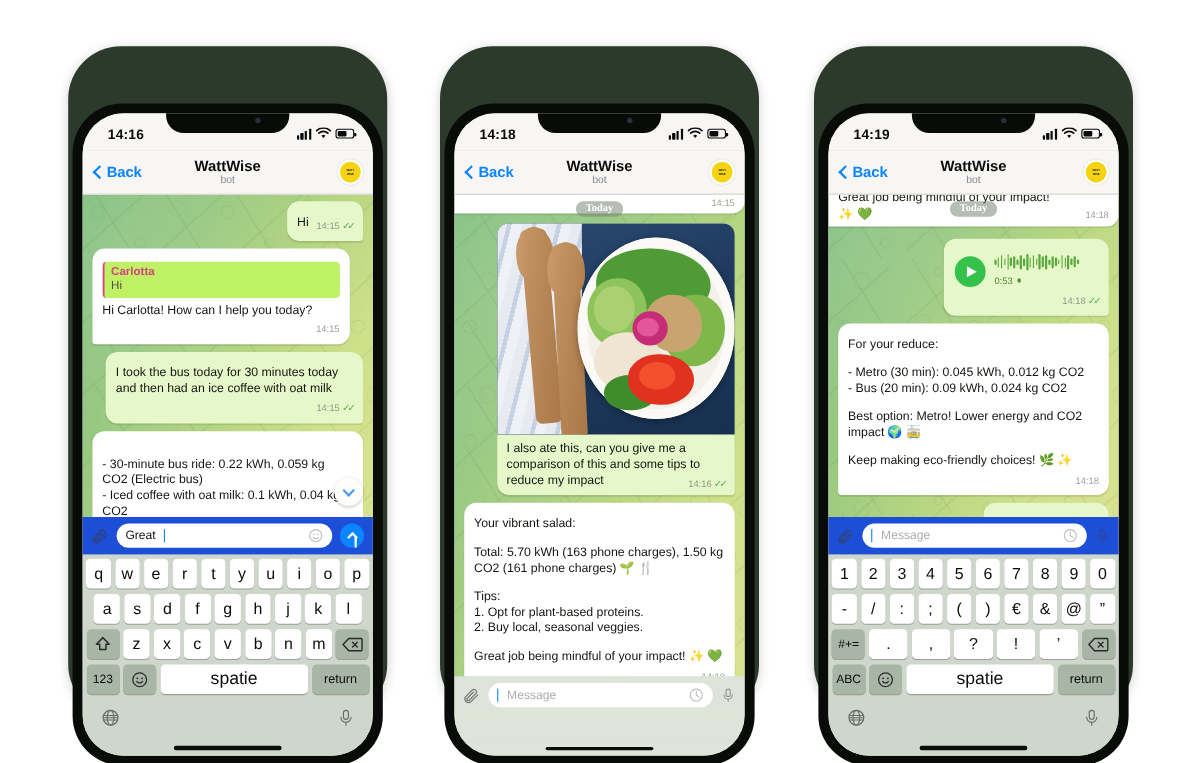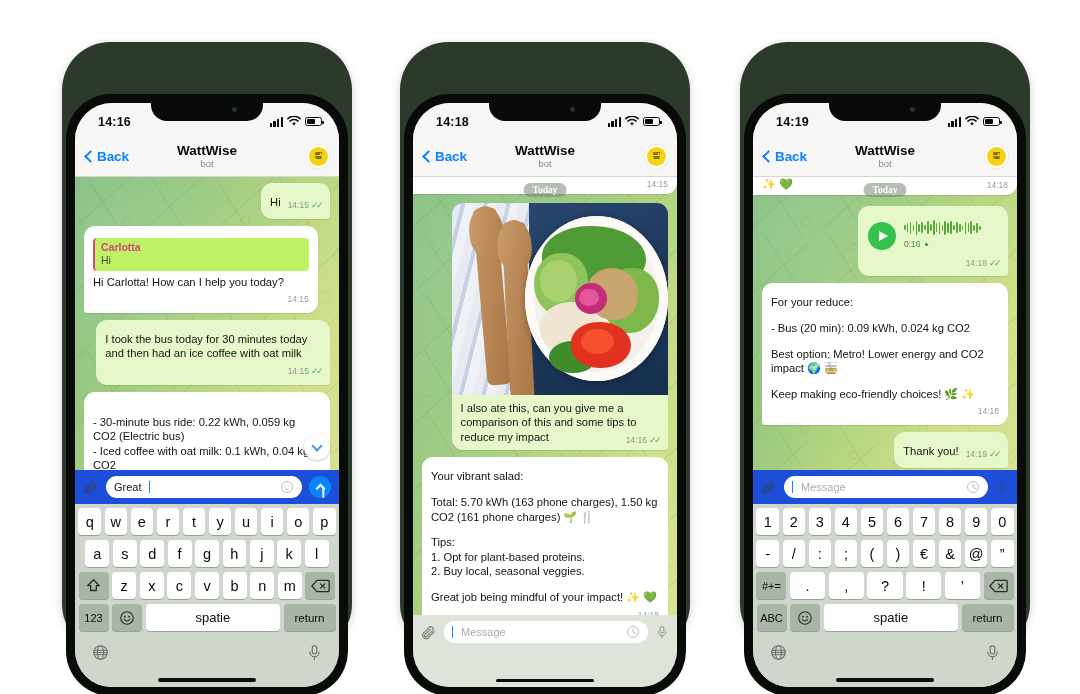--- a/index.html
+++ b/index.html
@@ -286,21 +286,21 @@
   .krow.r2 { padding:0 8px; }
   .key {
     flex:1 1 0; height:27px; background:#fff; border-radius:4px;
     display:flex; align-items:center; justify-content:center;
     font-size:14.5px; color:#0a0a0a; cursor:pointer;
     box-shadow:0 1px 0 rgba(0,0,0,.25);
     font-family:"Liberation Sans", sans-serif;
   }
   .key.dark { background:#a9b5a6; }
   .key.fn { flex:0 0 30px; font-size:10.5px; }
-  .key.space { flex:1 1 auto; font-size:13px;text-align:center; }
+  .key.space { flex:1 1 auto; font-size:16px;text-align:center; }
   .key.sm { font-size:11px; }
   .key.ret { flex:0 0 52px; font-size:11.5px; }
   .kb-bottom {
     height:32px; display:flex; align-items:center; justify-content:space-between;
     padding:0 14px;
   }
   .globe, .mic { width:17px; height:17px; opacity:.65; cursor:pointer; }
   .homebar {
     height:14px; display:flex; align-items:center; justify-content:center;
     background:#cfd6cb;
@@ -684,20 +684,21 @@
               </div>
           </div>
         </div>
 
         <div class="chat">
           <div class="doodles"></div>
           <div class="msgs" style="padding-top:0;">
 
             <div class="row in" style="margin:0 -9px 4px;">
               <div class="bub in" style="width:100%;max-width:none;border-radius:0 0 11px 0;padding:0 9px 3px;">
+                <p class="para" style="margin-top:-4px;">Great job being mindful of your impact!</p>
                 <p class="para">✨ 💚</p>
                 <span class="meta" style="margin-top:-14px;">
                   <span>14:18</span>
                 </span>
               </div>
             </div>
 
             <div class="row out">
               <div class="bub out" style="min-width:150px;">
                 <div class="voice">
@@ -728,36 +729,37 @@
                         <i style="height:8px"></i>
                       <i style="height:4px"></i>
                         <i style="height:12px"></i>
                         <i style="height:9px"></i>
                         <i style="height:13px"></i>
                       <i style="height:6px"></i>
                         <i style="height:10px"></i>
                         <i style="height:4px"></i>
                     </div>
                     <div class="vdur">
-                      <span>0:16</span>
+                      <span>0:53</span>
                       <span class="vdot"></span>
                     </div>
                   </div>
                 </div>
                 <span class="meta">
                   <span>14:18</span>
                   <span class="ticks">✓✓</span>
                 </span>
               </div>
             </div>
 
             <div class="row in">
               <div class="bub in full">
                 <p class="para">For your reduce:</p>
                 <div class="spacer"></div>
+                <p class="para">- Metro (30 min): 0.045 kWh, 0.012 kg CO2</p>
                 <p class="para">- Bus (20 min): 0.09 kWh, 0.024 kg CO2</p>
                 <div class="spacer"></div>
                 <p class="para">Best option: Metro! Lower energy and CO2 impact 🌍 🚋</p>
                 <div class="spacer"></div>
                 <p class="para">Keep making eco-friendly choices! 🌿 ✨</p>
                 <span class="meta">
                   <span>14:18</span>
                 </span>
               </div>
             </div>

